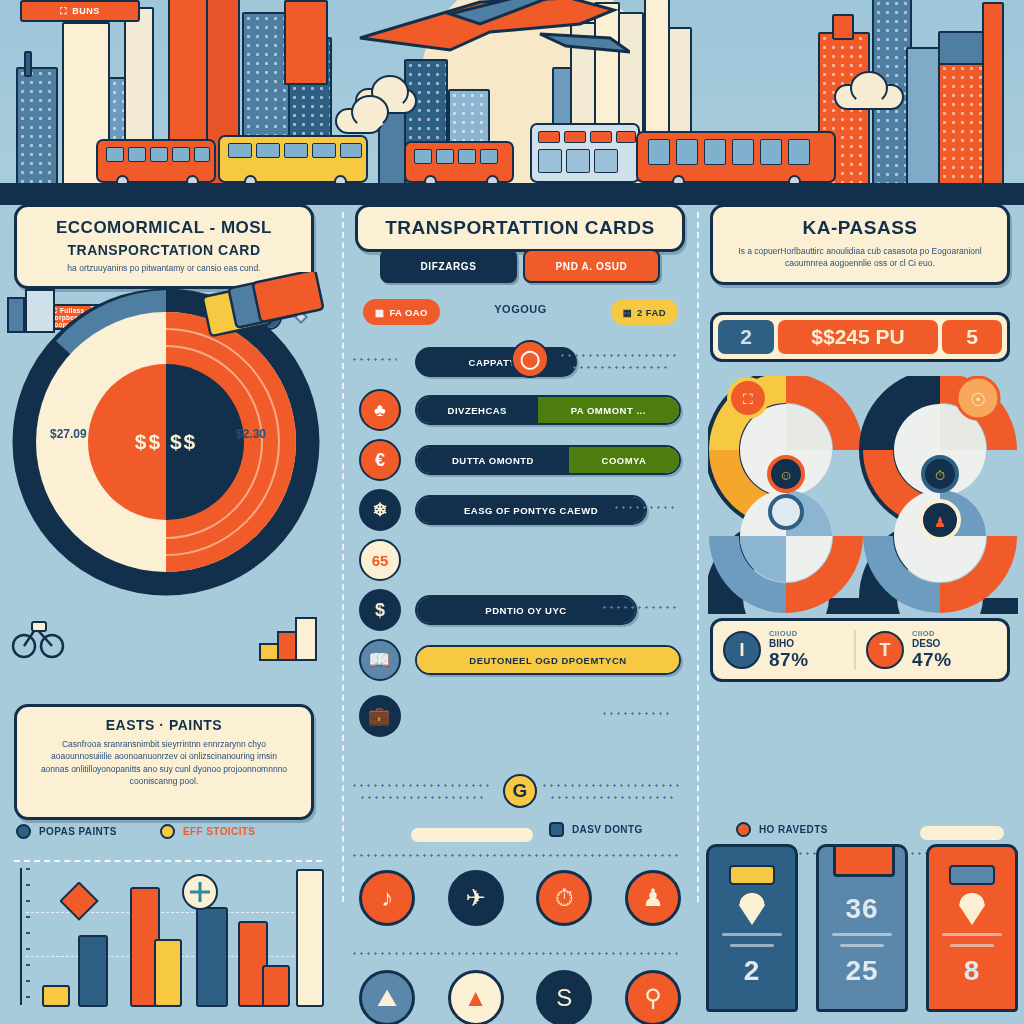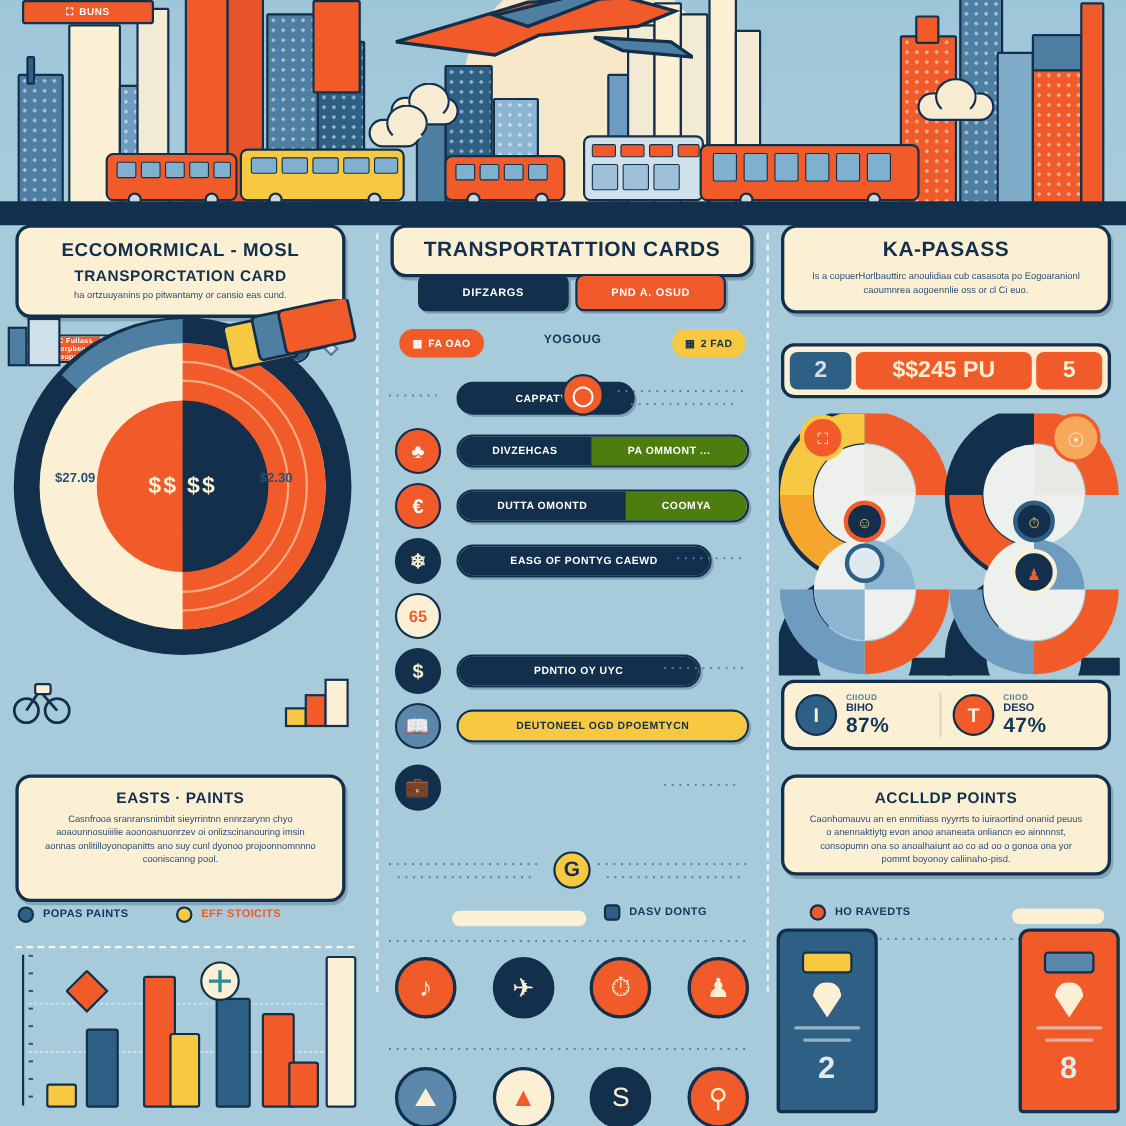--- a/index.html
+++ b/index.html
@@ -648,41 +648,44 @@
       <div class="pcell" style="padding-left:10px;">
         <div class="pcircle pc-orange">T</div>
         <div>
           <div class="pcap">CIIOD</div>
           <div class="plab">DESO</div>
           <div class="pval">47%</div>
         </div>
       </div>
     </div>
 
-    <div class="card info-card" style="left:10px; width:300px; top:510px; height:92px;">
-      <div class="card-title h">ACCLLDP POINTS</div>
-      <div class="card-sub">Caonhomauvu an en enmitiass nyyrrts to iuiraortind onanid peuus o anennaktiytg evon anoo ananeata onliancn eo ainnnnst, consopumn ona so anoalhaiunt ao co ad oo o gonoa ona yor pommt boyonoy caliinaho-pisd.</div>
-    </div>
 
     <div class="legend-row" style="left:36px; top:628px;">
       <span class="dot" style="background:#f15a29;"></span>
       <span class="legend-txt">HO RAVEDTS</span>
     </div>
     <div class="capsule" style="left:220px; top:632px; width:84px;"></div>
 
     <div class="divider-dots" style="left:6px; top:656px; width:312px;"></div>
 
     <div class="tickets">
       <div class="ticket tk-navy">
         <div class="tk-chip" style="background:#f7c842;"></div>
         <div class="pinmark"></div>
         <div class="tk-lines"></div>
           <div class="tk-lines" style="width:44px;"></div>
         <div class="tk-big">2</div>
       </div>
+      <div class="ticket tk-blue" style="padding-top:28px;">
+        <div style="position:absolute; left:14px; top:-8px; width:62px; height:38px; background:#f15a29; border:3px solid #12304c; border-radius:4px;"></div>
+        <div class="tk-big" style="margin-top:18px;">36</div>
+        <div class="tk-lines"></div>
+          <div class="tk-lines" style="width:44px;"></div>
+        <div class="tk-big">25</div>
+      </div>
       <div class="ticket tk-orange">
         <div class="tk-chip" style="background:#5b87ab;"></div>
         <div class="pinmark"></div>
         <div class="tk-lines"></div>
           <div class="tk-lines" style="width:44px;"></div>
         <div class="tk-big">8</div>
       </div>
     </div>
   </div>
 

